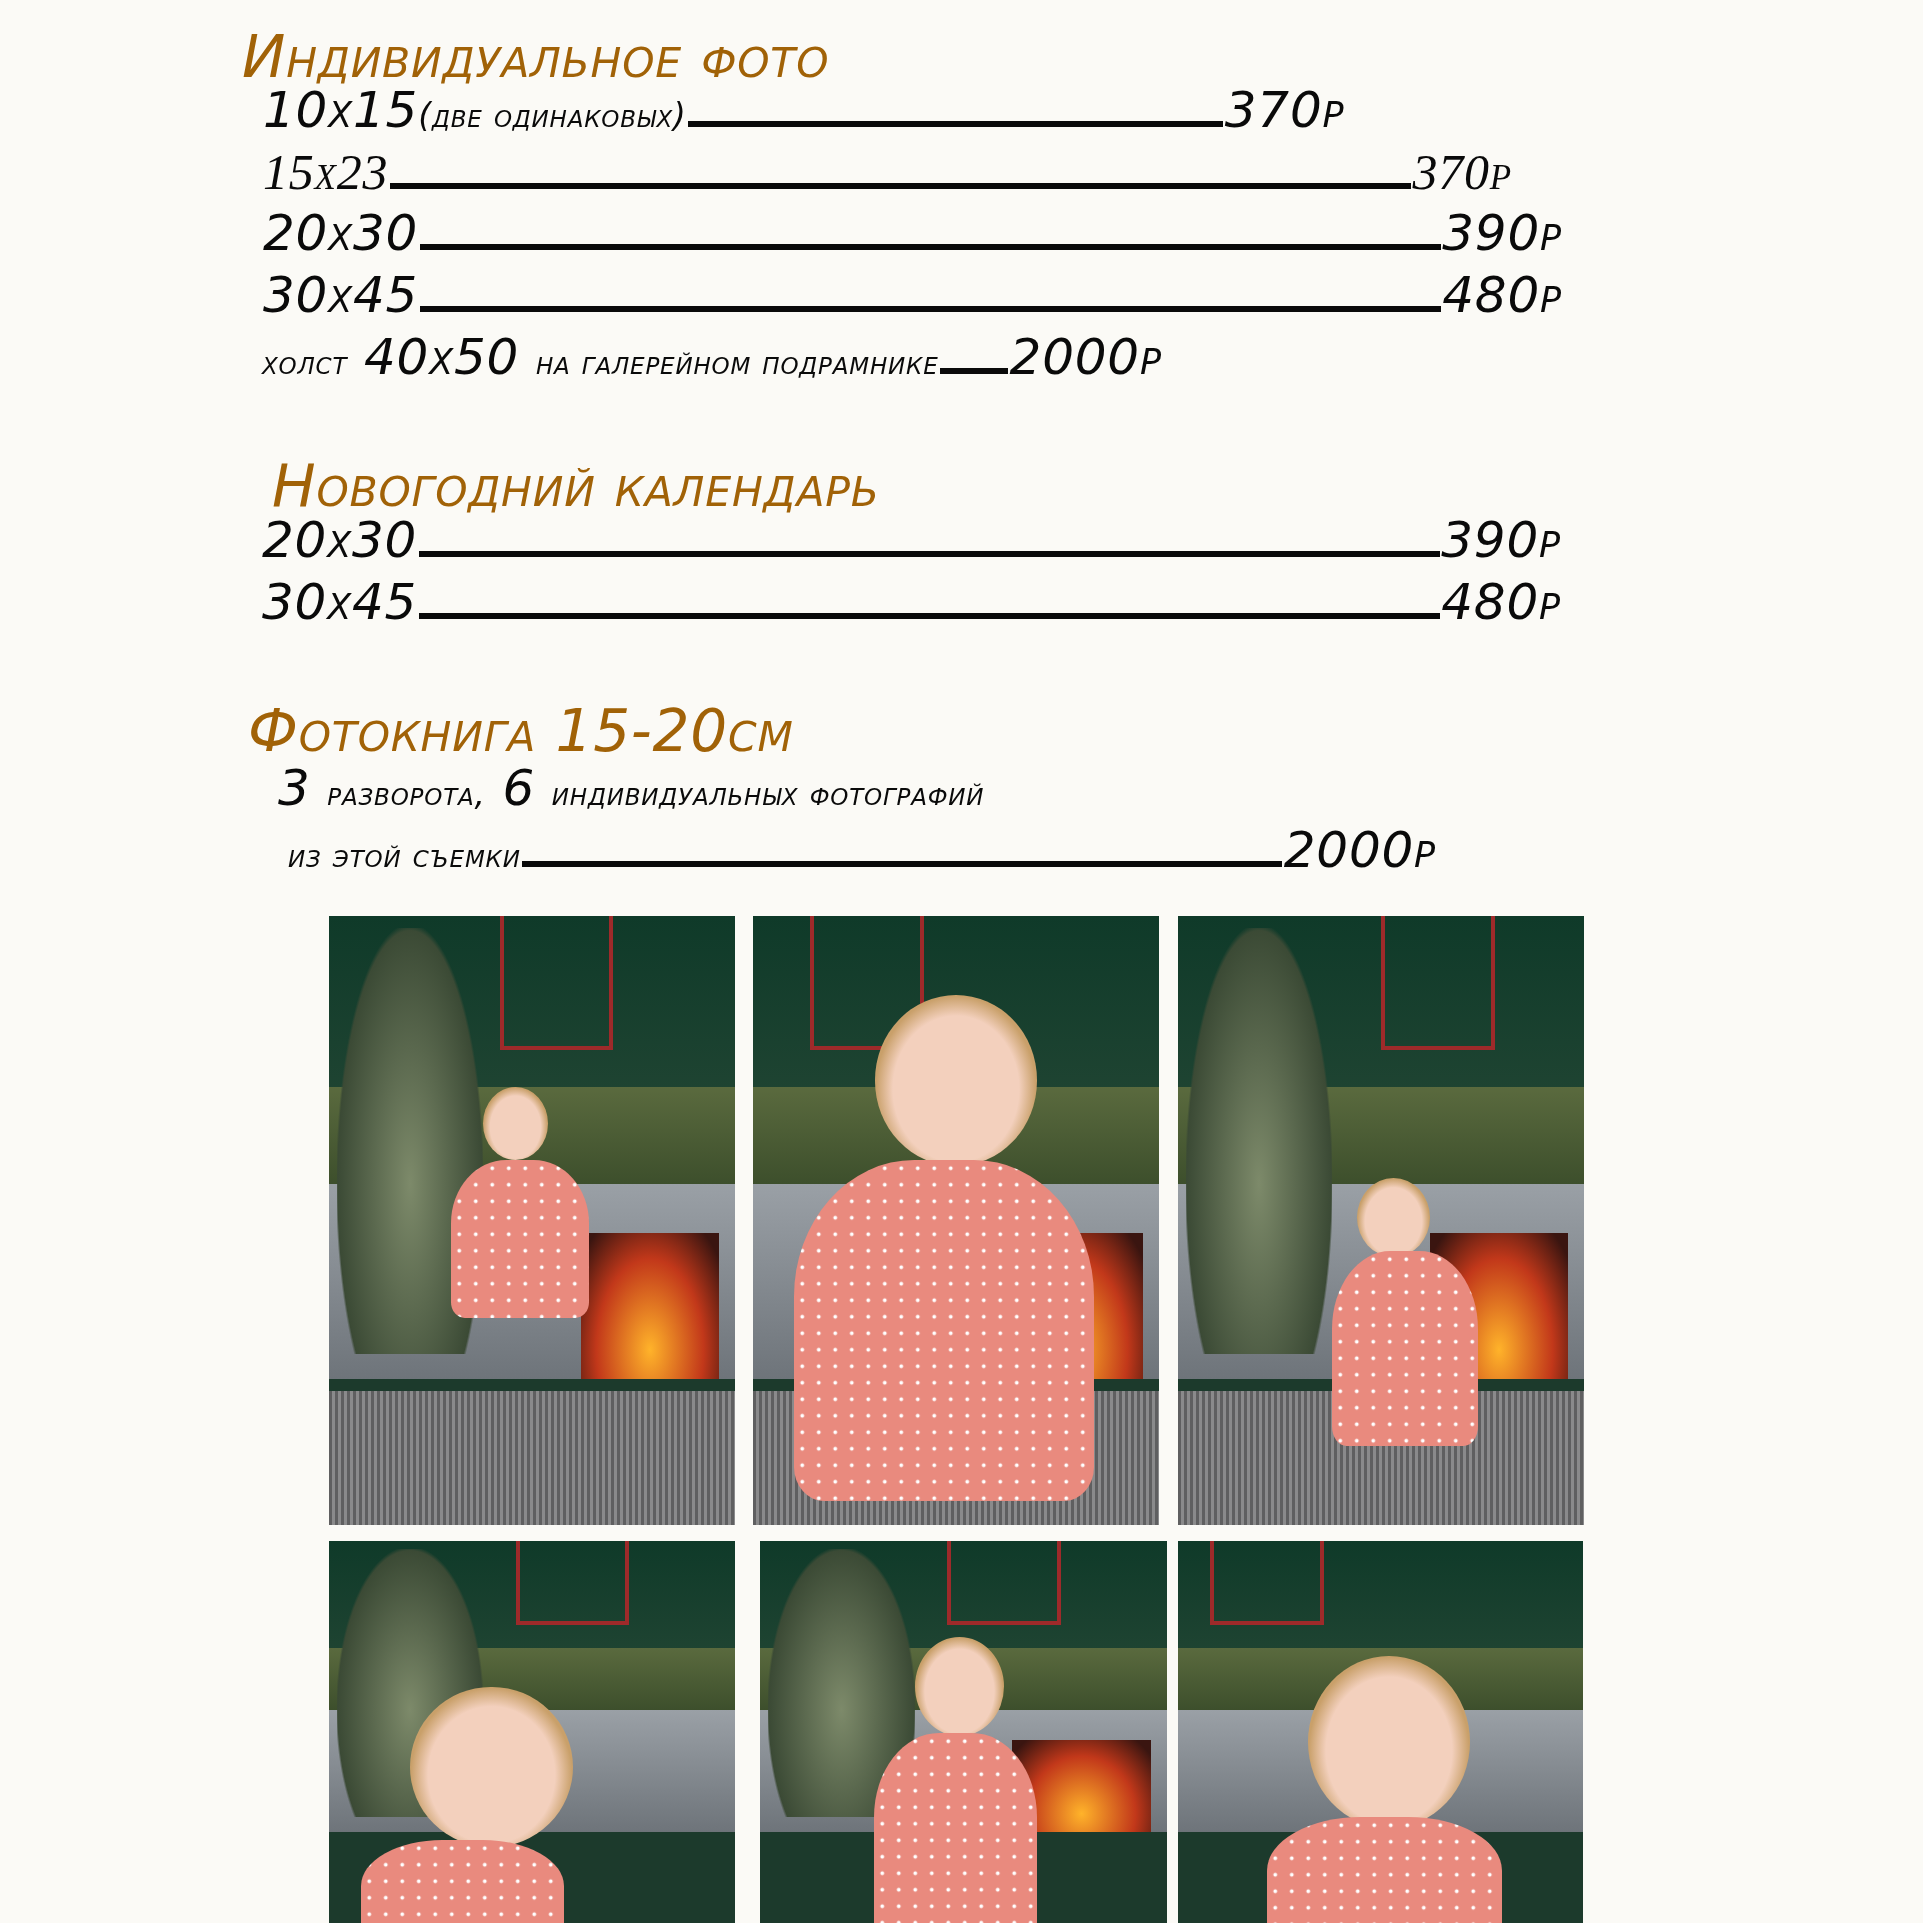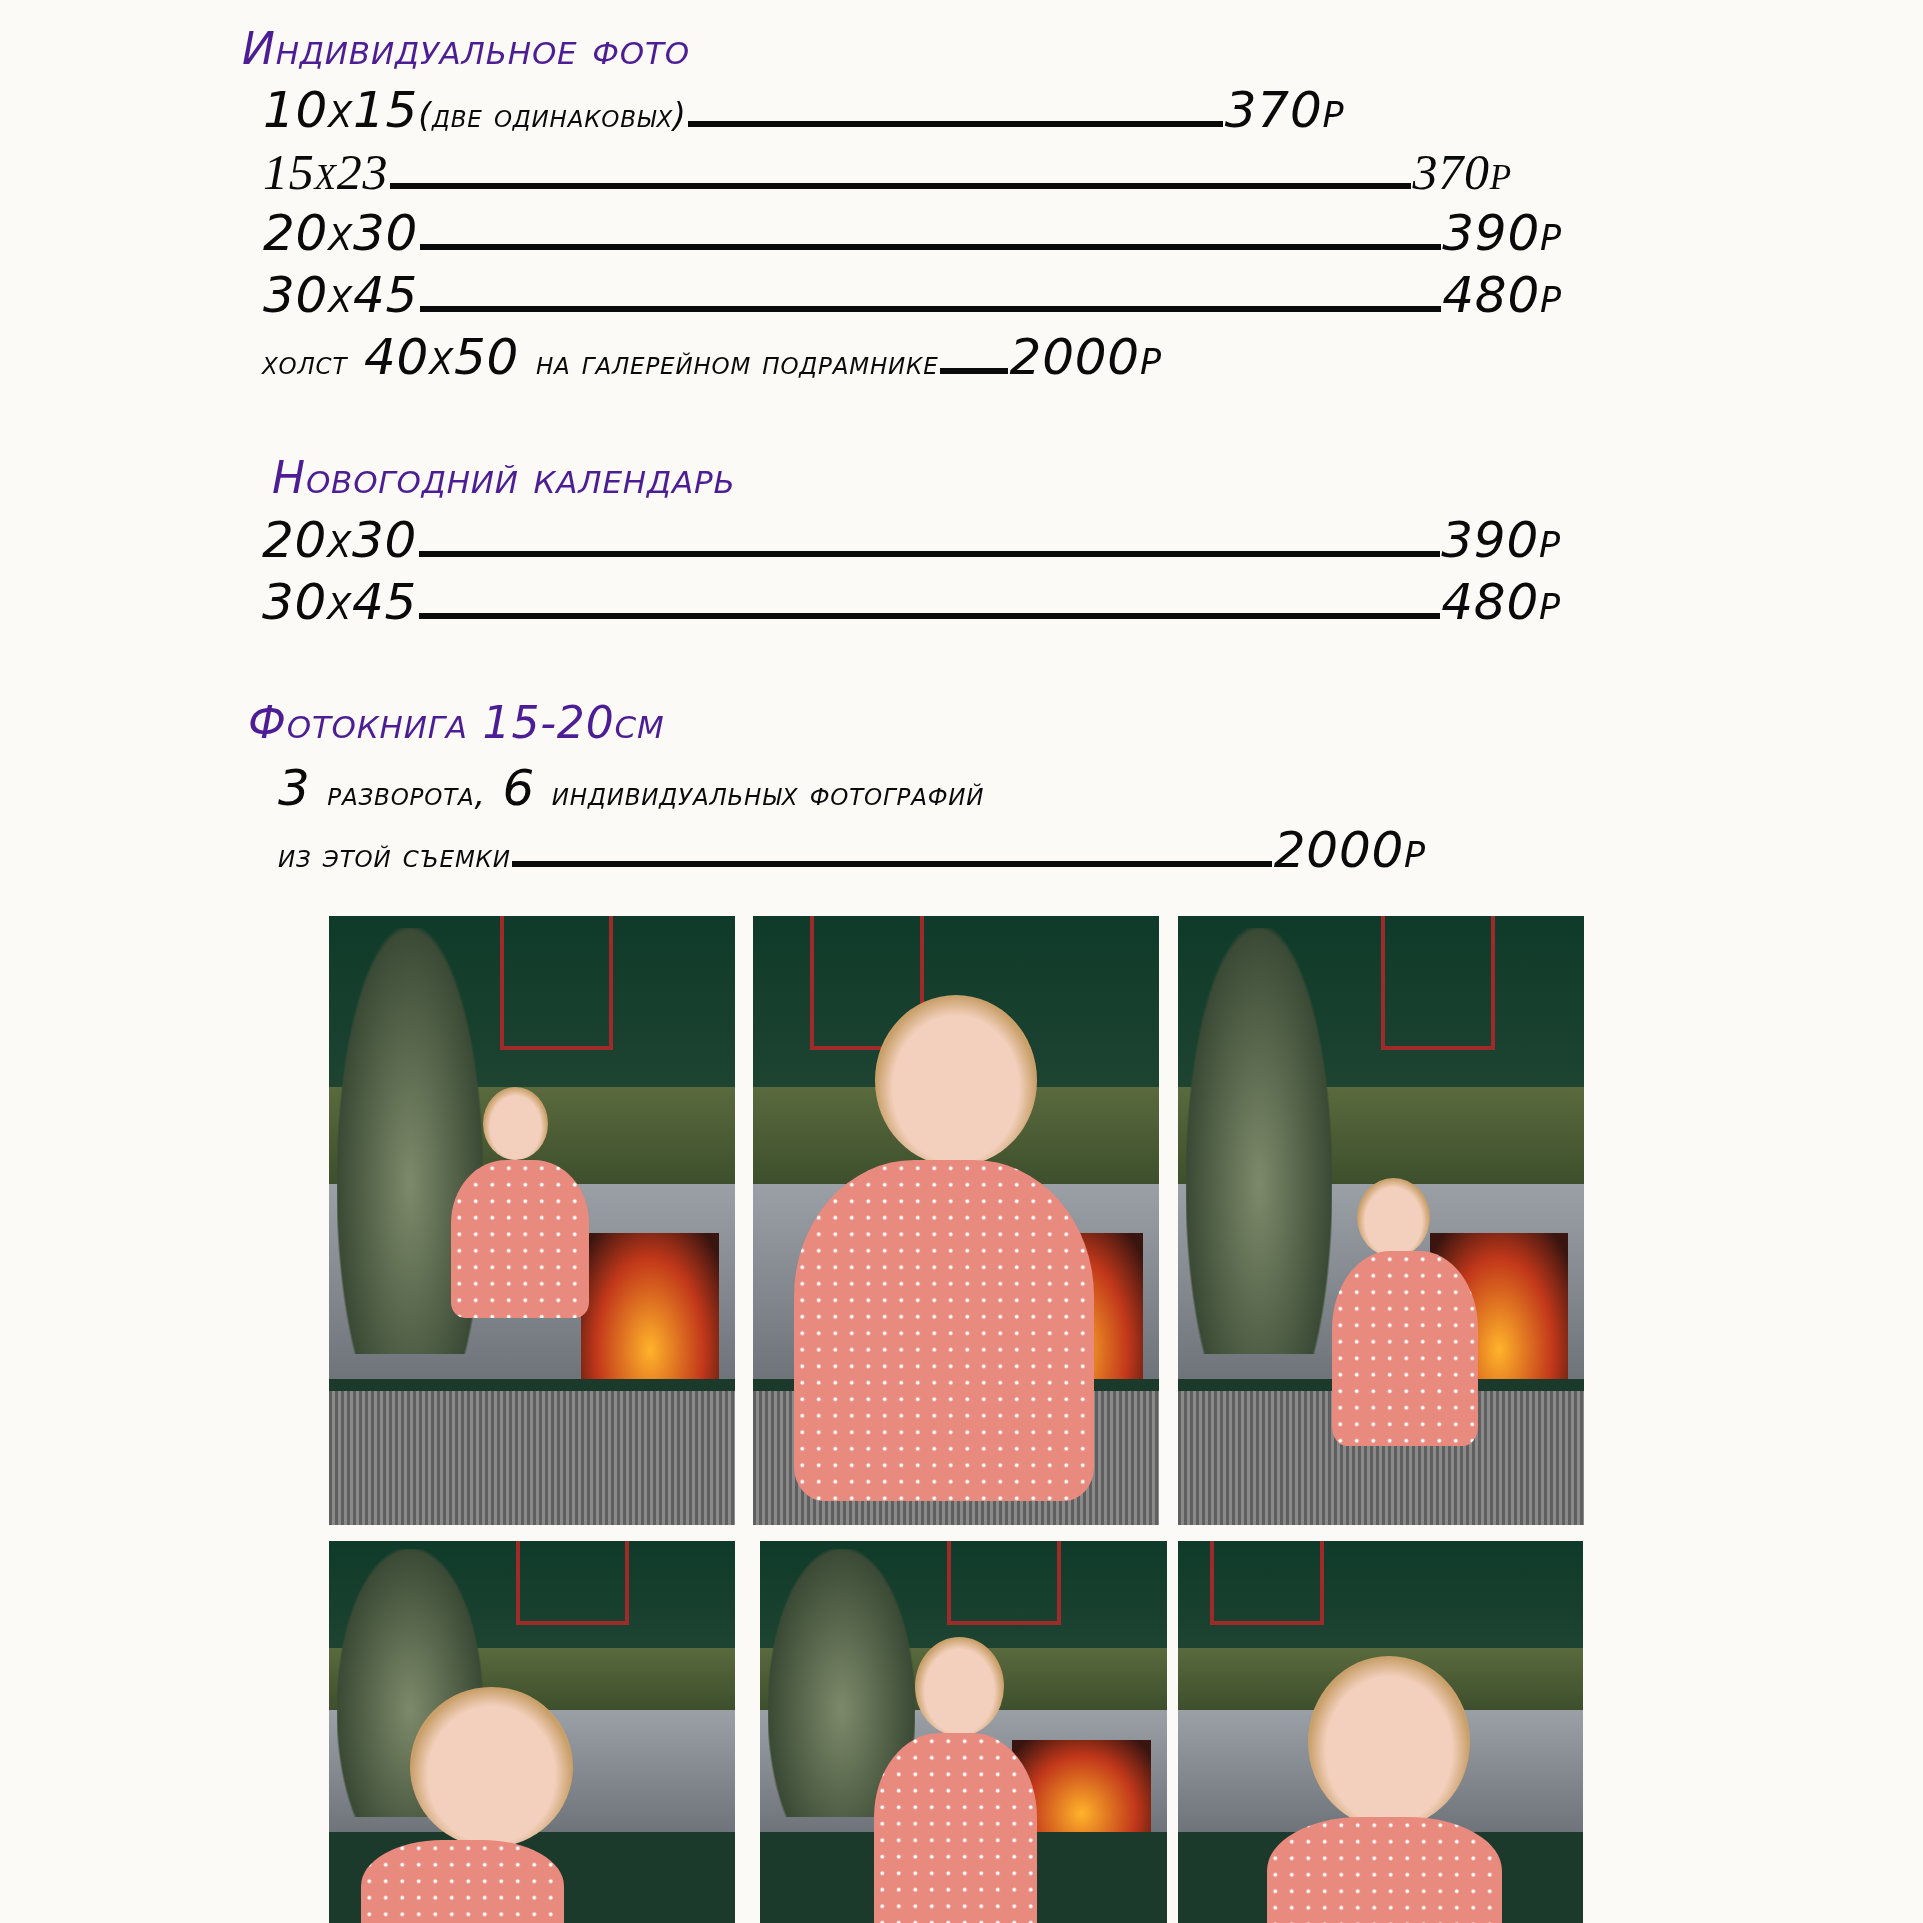--- a/index.html
+++ b/index.html
@@ -4,21 +4,21 @@
 <style>
   html, body { margin:0; padding:0; }
   body {
     width:1924px; height:1924px; background:#fbfaf6; position:relative; overflow:hidden;
     font-family:"DejaVu Sans", "Liberation Sans", sans-serif;
   }
   .line {
     position:absolute; font-style:italic; white-space:nowrap; color:#0a0a0a;
     font-variant: small-caps; letter-spacing:0.8px;
   }
-  .heading { color:#4c1d95; font-size:44px; }
+  .heading { color:#a16207; font-size:58px; }
   .item { font-size:50px; }
   .small-sc { font-size:33px; }
   .fill {
     display:inline-block; border-bottom:6.8px solid #0a0a0a; vertical-align:baseline;
     height:0.8px; margin:0 1.5px;
   }
   .price { display:inline-block; }
   .photo {
     position:absolute; overflow:hidden;
     background:#1c3a2c;
@@ -72,21 +72,21 @@
 
 <div class="line heading" style="left:248px; top:697px;">Фотокнига 15-20см</div>
 
 <div class="line item" style="left:278px; top:759px;">
   <span>3</span>
   <span class="small-sc">разворота,</span>
   <span>6</span>
   <span class="small-sc">индивидуальных фотографий</span>
 </div>
 
-<div class="line item" style="left:278px; top:821px;">
+<div class="line item" style="left:288px; top:821px;">
   <span class="small-sc">из этой съемки</span><span class="fill" style="width:760px;"></span><span class="price">2000р</span>
 </div>
 
 <div class="photo" style="left:329px; top:916px; width:406px; height:609px;">
   <div class="bg-top"></div>
     <div class="bg-window" style="left:42%;"></div>
   <div class="mantel"></div>
     <div class="fireplace"></div>
     <div class="fire"></div>
   <div class="tree"></div>

